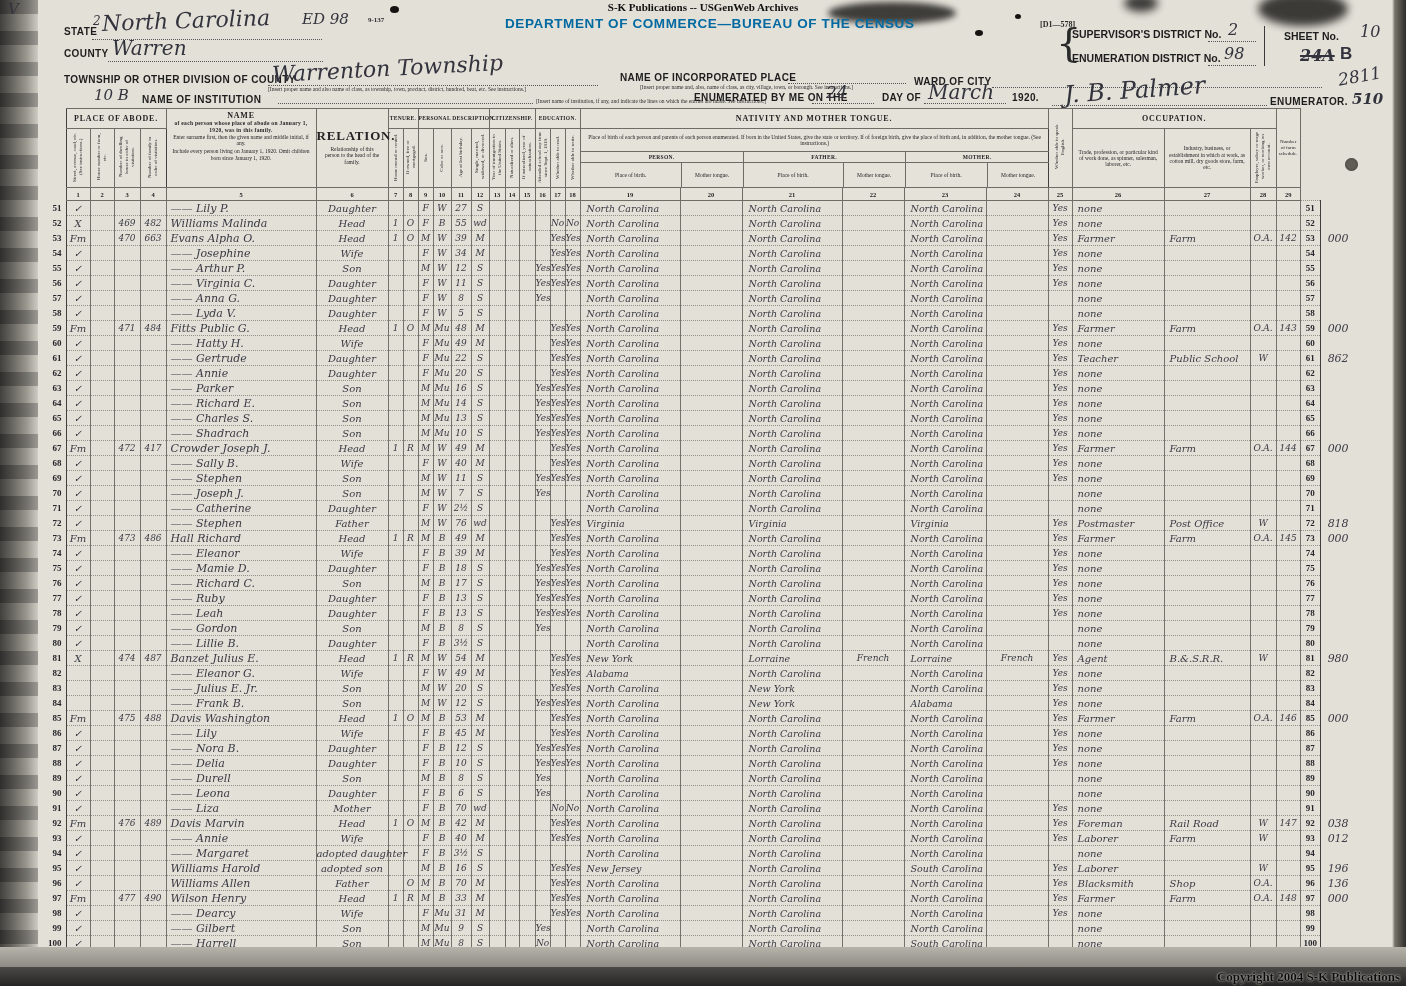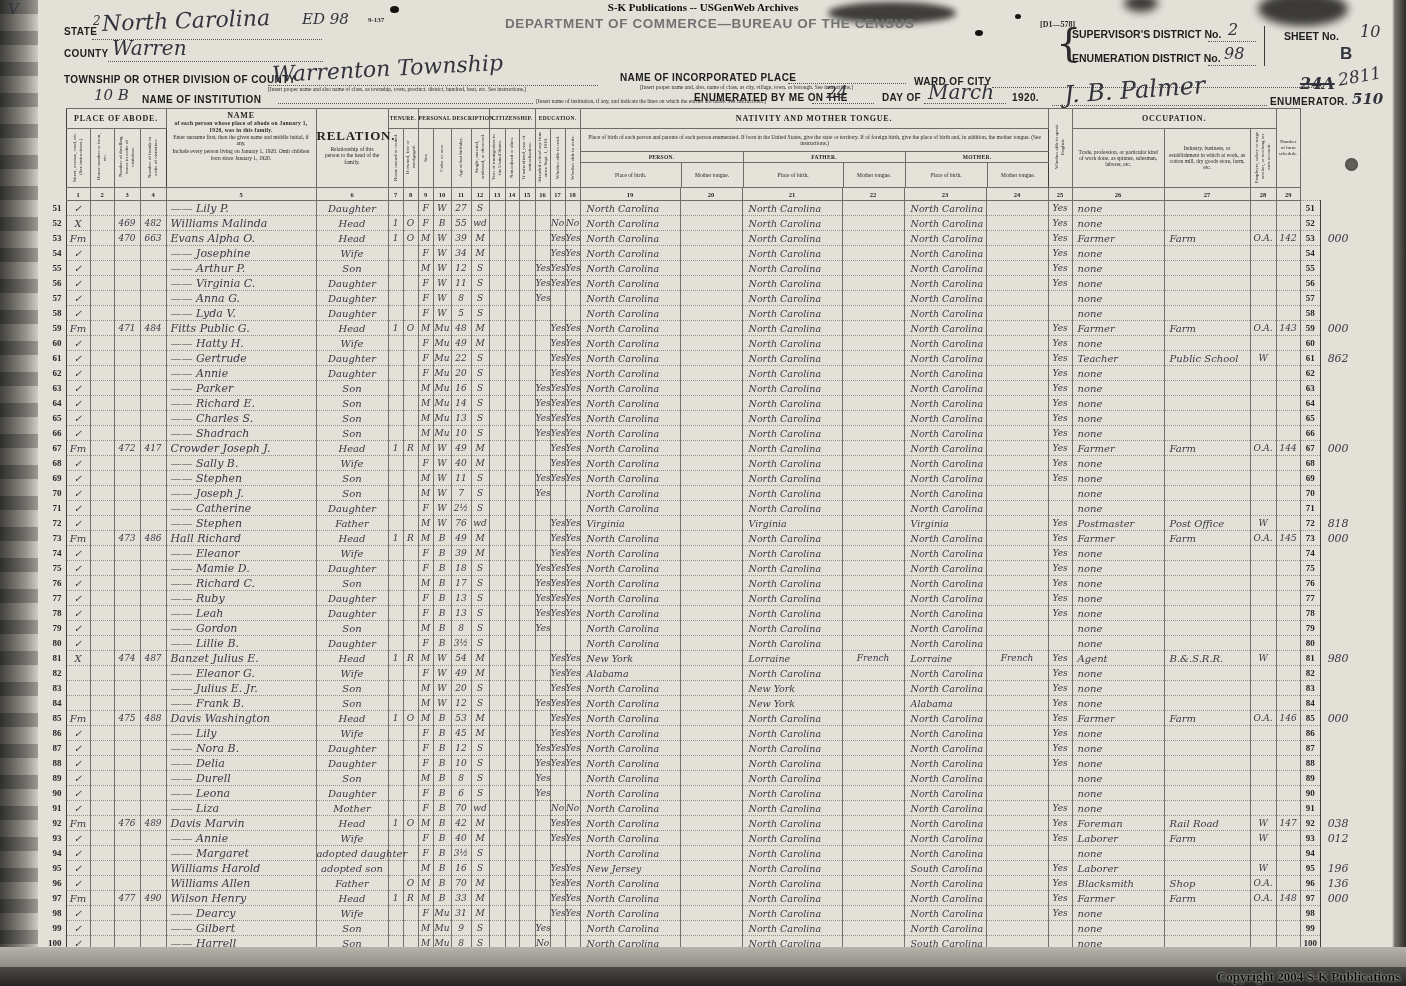--- a/index.html
+++ b/index.html
@@ -22,27 +22,27 @@
     color:#0b0b0b;text-shadow:0 0 3px #bdbab2,0 0 1px #d8d5cd;}
   
   .hdr{position:absolute;left:0;top:0;width:1406px;height:108px;}
   .archive-line{position:absolute;left:50%;transform:translateX(-50%);top:1px;
     font:bold 11px "Liberation Serif",serif;color:#101010;}
   .lbl{font:bold 10px "Liberation Sans",sans-serif;color:#1d1d1d;letter-spacing:.4px;position:absolute;}
   .lbl-sm{font:bold 10.5px "Liberation Sans",sans-serif;color:#1d1d1d;position:absolute;}
   .tiny{position:absolute;font:5.5px/1.2 "Liberation Serif",serif;color:#2a2a2a;}
   .hwl{font-family:"DejaVu Serif",serif;font-style:italic;color:#33333d;position:absolute;white-space:nowrap;}
   .dept{position:absolute;left:505px;top:16px;font:bold 13.5px "Liberation Sans",sans-serif;
-    color:#737373;letter-spacing:.6px;}
+    color:#0369a1;letter-spacing:.6px;}
   .title{position:absolute;left:383px;top:33px;font:bold 22px "Liberation Sans",sans-serif;
     color:#2d2d2d;letter-spacing:.5px;text-shadow:0 0 1px #55524c;}
   .form-no{position:absolute;left:1040px;top:20px;font:bold 8px "Liberation Serif",serif;color:#2a2a2a;}
   .brace{position:absolute;left:1056px;top:22px;font:300 40px "DejaVu Serif",serif;color:#2a2a2a;line-height:1;}
   .dotted{border-bottom:1px dotted #555;position:absolute;height:1px;}
-  .struck{text-decoration:line-through;text-decoration-thickness:2px;margin-top:28px;}
+  .struck{text-decoration:line-through;text-decoration-thickness:2px;}
   .vline{position:absolute;width:1px;background:#3a3a3a;}
   
   .tblwrap{position:absolute;left:40px;top:108px;}
   table{border-collapse:collapse;table-layout:fixed;width:1348px;background:transparent;}
   th,td{padding:0;overflow:visible;white-space:nowrap;}
   thead th{border:1px solid #6e6c64;font:5.5px/1.15 "Liberation Serif",serif;
     color:#242424;vertical-align:middle;text-align:center;background:rgba(233,230,222,.4);}
   .grp{font-weight:bold;font-size:8px;letter-spacing:.8px;}
   .grp-sm{font-weight:bold;font-size:5.5px;letter-spacing:.3px;}
   .vt{writing-mode:vertical-rl;transform:rotate(180deg);font-size:5px;line-height:1.2;

